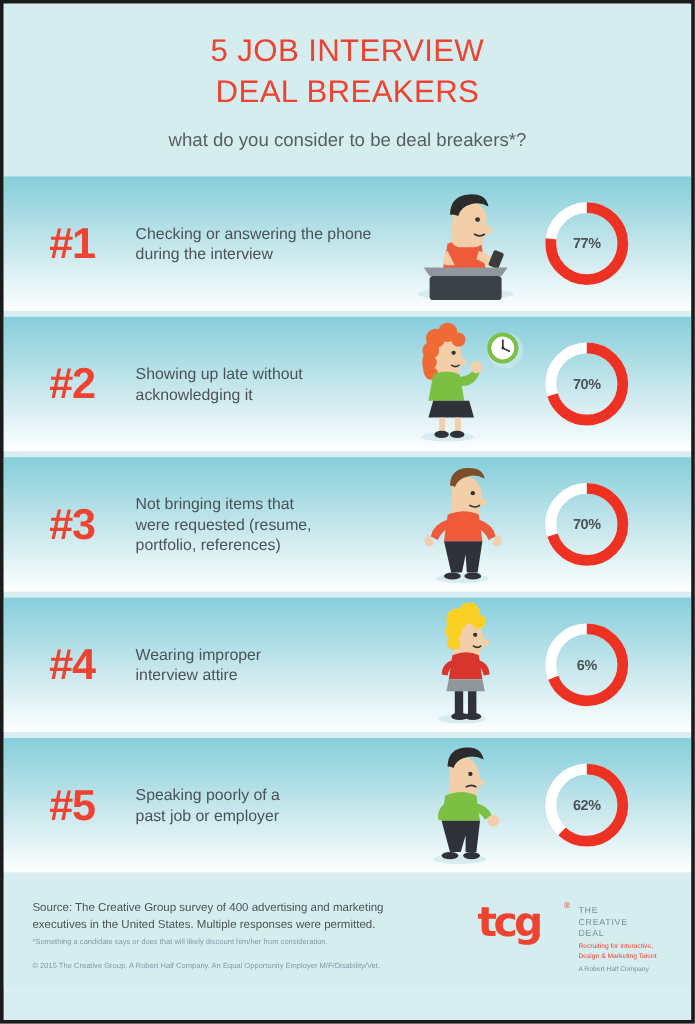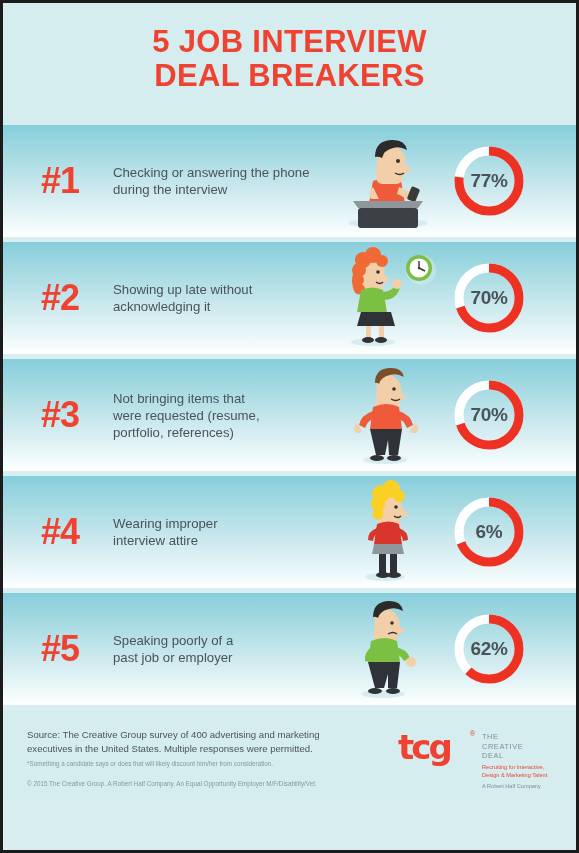--- a/index.html
+++ b/index.html
@@ -17,22 +17,22 @@
   }
 
   
   .header{
     background:#d6edf0;
     padding:22px 30px 18px 30px;
     text-align:center;
   }
   .title{
     color:#ef4230;
-    font-weight:bold;
-    font-size:31px;
+    font-weight:normal;
+    font-size:26px;
     line-height:34px;
     letter-spacing:0.3px;
     margin:0 0 6px 0;
   }
   .subtitle{
     color:#555e63;
     font-size:15.5px;
     line-height:22px;
     margin:14px 0 0 0;
     font-weight:normal;
@@ -74,21 +74,21 @@
     position:absolute;
     right:48px;top:50%;
     transform:translateY(-50%);
     width:78px;height:78px;
   }
   .donut .pct{
     position:absolute;
     left:0;top:0;width:78px;height:78px;
     display:flex;align-items:center;justify-content:center;
     color:#4a5358;
-    font-size:19px;
+    font-size:12px;
     font-weight:bold;
     letter-spacing:-0.3px;
   }
 
   
   .footer{
     position:relative;
     background:#d6edf0;
     height:91px;
     padding:0;
@@ -159,20 +159,21 @@
 <body>
 
 <div id="page">
 
   <div class="header">
     <div class="title">
       <div>5 JOB INTERVIEW</div>
       <div>DEAL BREAKERS</div>
     </div>
     <div class="subtitle">
+      <div>what do you consider to be deal breakers*?</div>
     </div>
   </div>
 
   <div class="rows">
 
     <div class="row">
       <div class="rank">#1</div>
       <div class="label">
         <div>Checking or answering the phone</div>
         <div>during the interview</div>

